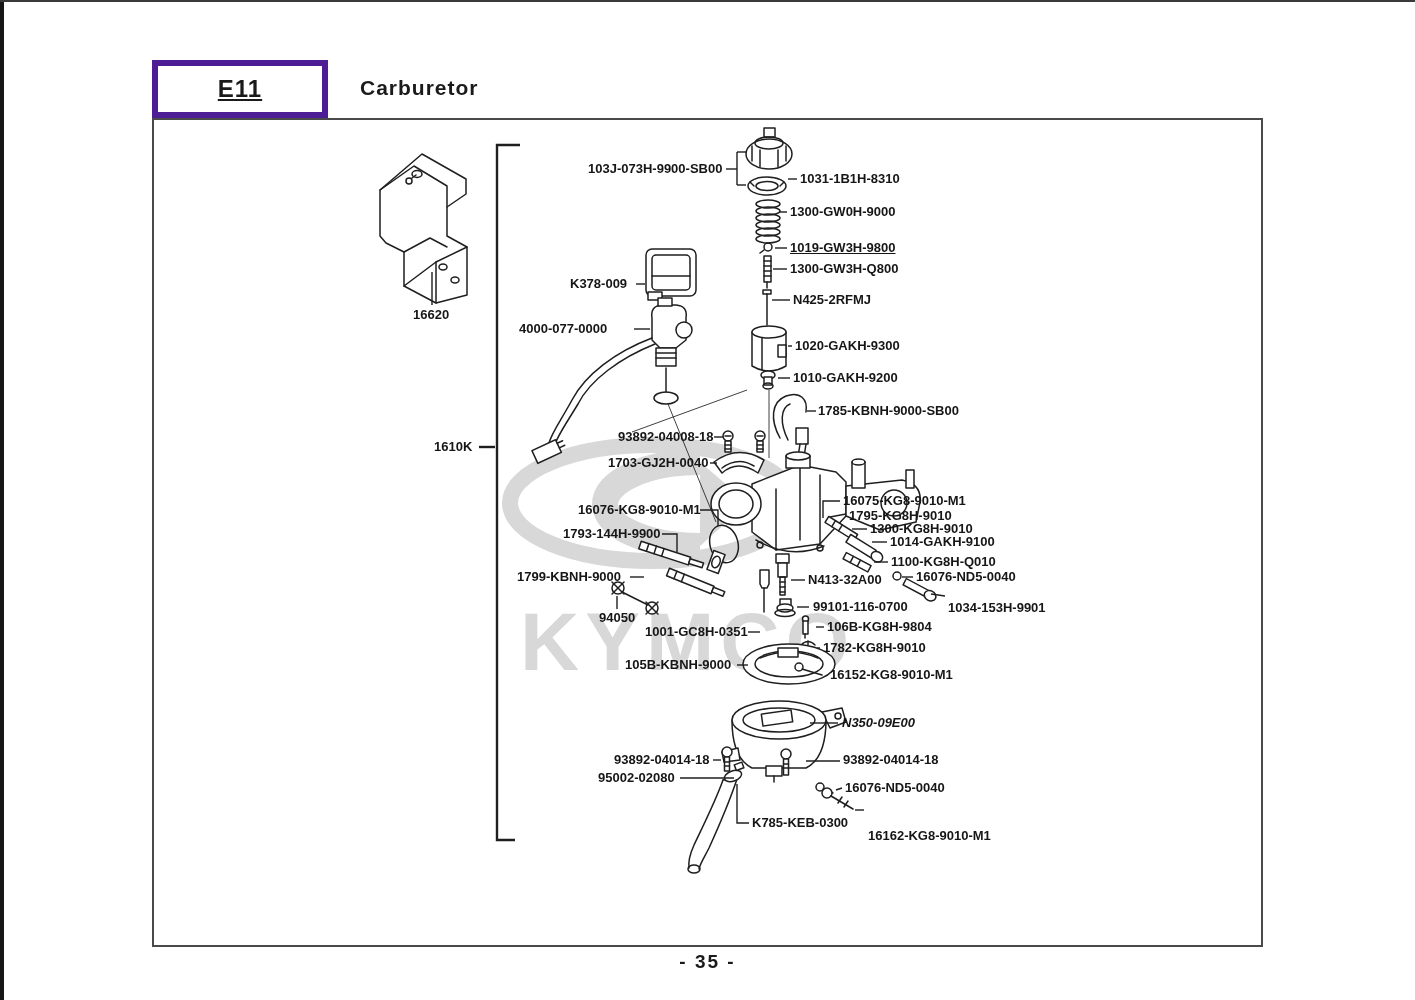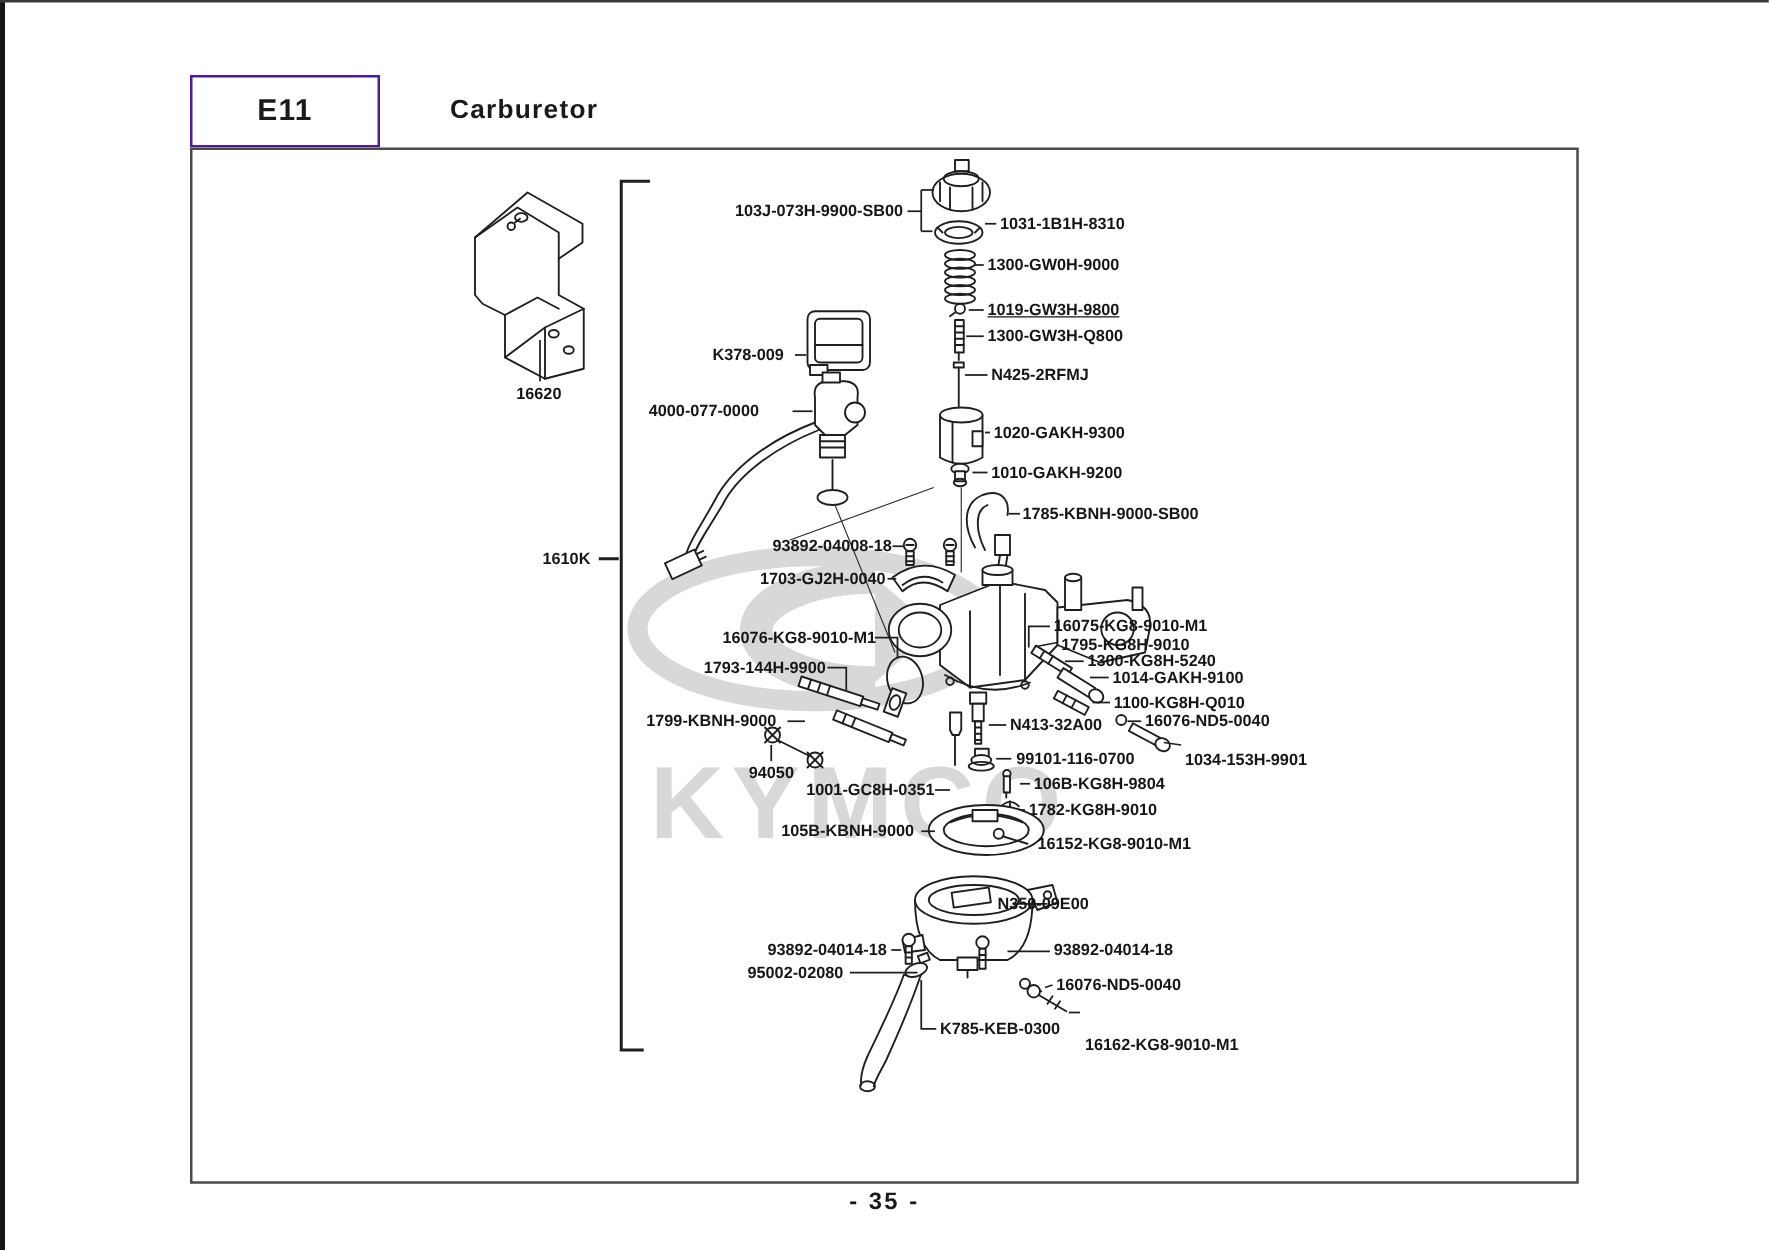--- a/index.html
+++ b/index.html
@@ -4,24 +4,24 @@
 <style>
   html,body{margin:0;padding:0;}
   body{
     width:1415px;height:1000px;position:relative;overflow:hidden;
     background:#ffffff;color:#1a1a1a;
     font-family:"Liberation Sans", sans-serif;
   }
   .edge-left{position:absolute;left:0;top:0;width:4px;height:1000px;background:#161616;}
   .edge-top{position:absolute;left:0;top:0;width:1415px;height:2px;background:#3a3a3a;}
   .code-box{
-    position:absolute;left:152px;top:60px;width:152px;height:58px;
-    border:2px solid #4c1d95;box-sizing:border-box;background:#fff;
+    position:absolute;left:152px;top:60px;width:176px;height:58px;
+    border:6px solid #4c1d95;box-sizing:border-box;background:#fff;
     display:flex;align-items:center;justify-content:center;
-    font-size:24px;font-weight:bold;letter-spacing:1px;
+    font-size:24px;font-weight:bold;letter-spacing:1px;text-decoration:underline;
   }
   .page-title{
     position:absolute;left:360px;top:76px;
     font-size:21px;font-weight:bold;letter-spacing:1px;
   }
   .main-frame{
     position:absolute;left:152px;top:118px;width:1111px;height:829px;
     border:2px solid #4a4a4a;box-sizing:border-box;background:#fff;
   }
   .page-number{
@@ -399,35 +399,35 @@
     <div class="lbl" style="left: 570px; top: 277px;">K378-009</div>
     <div class="lbl" style="left: 507px; top: 322px; margin-left: 12px;">4000-077-0000</div>
     <div class="lbl" style="left: 434px; top: 440px;">1610K</div>
     <div class="lbl" style="left: 818px; top: 404px;">1785-KBNH-9000-SB00</div>
     <div class="lbl" style="left: 618px; top: 430px;">93892-04008-18</div>
     <div class="lbl" style="left: 608px; top: 456px;">1703-GJ2H-0040</div>
     <div class="lbl" style="left: 578px; top: 503px;">16076-KG8-9010-M1</div>
     <div class="lbl" style="left: 563px; top: 527px;">1793-144H-9900</div>
     <div class="lbl" style="left: 843px; top: 494px;">16075-KG8-9010-M1</div>
     <div class="lbl" style="left: 849px; top: 509px;">1795-KG8H-9010</div>
-    <div class="lbl" style="left: 870px; top: 522px;">1300-KG8H-5240</div>
+    <div class="lbl" style="left: 870px; top: 522px;">1300-KG8H-9010</div>
     <div class="lbl" style="left: 890px; top: 535px;">1014-GAKH-9100</div>
     <div class="lbl" style="left: 891px; top: 555px;">1100-KG8H-Q010</div>
     <div class="lbl" style="left: 916px; top: 570px;">16076-ND5-0040</div>
     <div class="lbl" style="left: 948px; top: 589px; margin-top: 12px;">1034-153H-9901</div>
     <div class="lbl" style="left: 517px; top: 570px;">1799-KBNH-9000</div>
     <div class="lbl" style="left: 808px; top: 573px;">N413-32A00</div>
     <div class="lbl" style="left: 599px; top: 611px;">94050</div>
     <div class="lbl" style="left: 813px; top: 600px;">99101-116-0700</div>
     <div class="lbl" style="left: 645px; top: 625px;">1001-GC8H-0351</div>
     <div class="lbl" style="left: 827px; top: 620px;">106B-KG8H-9804</div>
     <div class="lbl" style="left: 823px; top: 641px;">1782-KG8H-9010</div>
     <div class="lbl" style="left: 625px; top: 658px;">105B-KBNH-9000</div>
     <div class="lbl" style="left: 830px; top: 668px;">16152-KG8-9010-M1</div>
-    <div class="lbl" style="left: 798px; top: 716px;">N350-09E00</div>
+    <div class="lbl" style="left: 842px; top: 716px; font-style: italic;">N350-09E00</div>
     <div class="lbl" style="left: 614px; top: 753px;">93892-04014-18</div>
     <div class="lbl" style="left: 843px; top: 753px;">93892-04014-18</div>
     <div class="lbl" style="left: 598px; top: 771px;">95002-02080</div>
     <div class="lbl" style="left: 845px; top: 781px;">16076-ND5-0040</div>
     <div class="lbl" style="left: 868px; top: 802px; margin-top: 27px;">16162-KG8-9010-M1</div>
     <div class="lbl" style="left: 752px; top: 816px;">K785-KEB-0300</div>
   </div>
 
 <div class="page-number">- 35 -</div>
 

